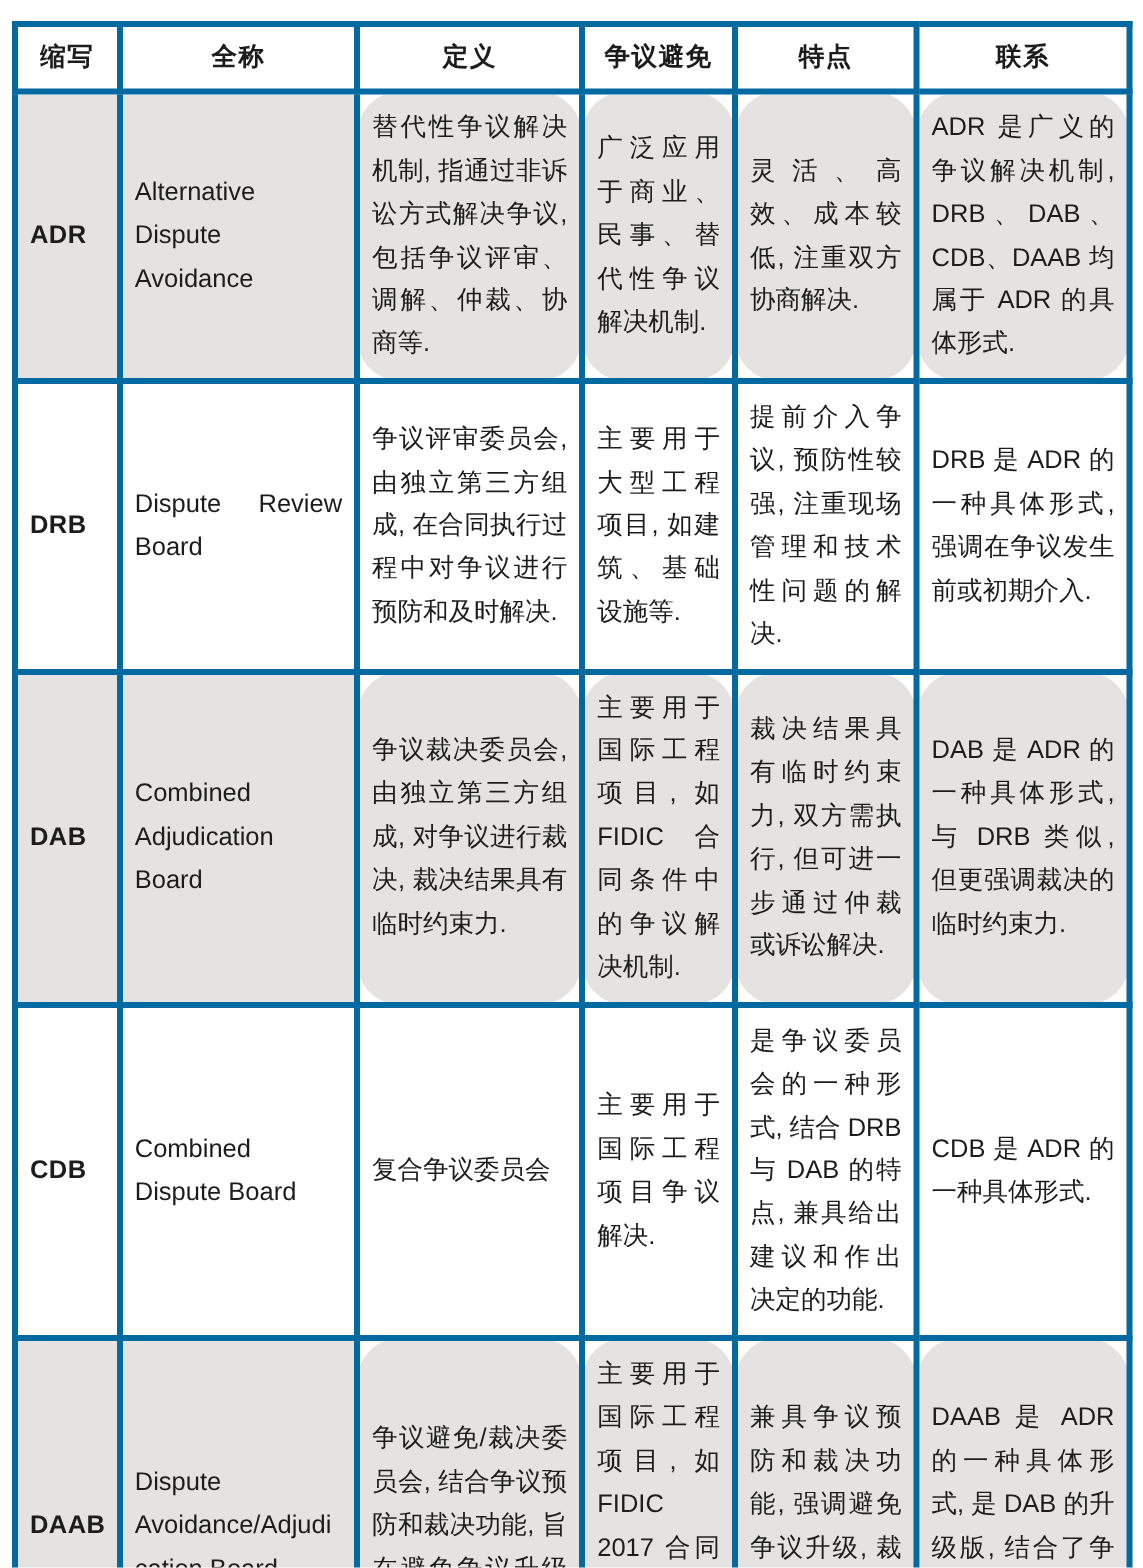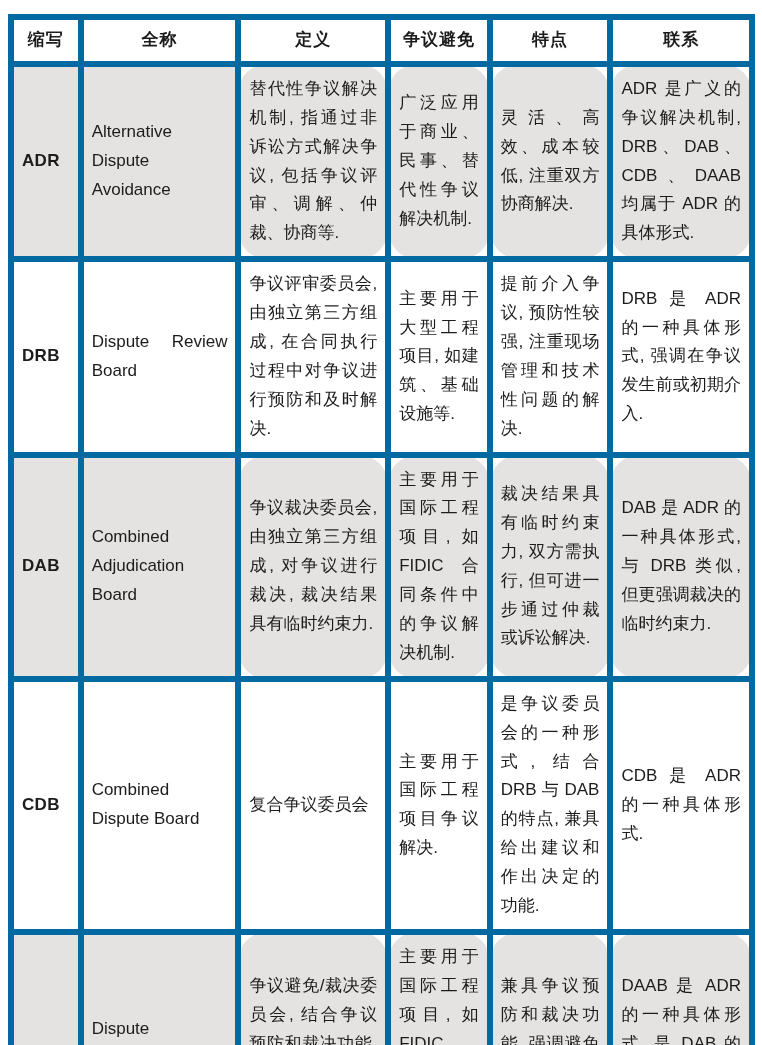--- a/index.html
+++ b/index.html
@@ -27,21 +27,21 @@
     background: #ffffff;
   }
   .cmp col.c-abbr  { width: 9.4%;  }
   .cmp col.c-full  { width: 21.3%; }
   .cmp col.c-def   { width: 20.2%; }
   .cmp col.c-scope { width: 13.7%; }
   .cmp col.c-feat  { width: 16.3%; }
   .cmp col.c-rel   { width: 19.1%; }
 
   .cmp th, .cmp td {
-    border: 6px solid #0369a1;
+    border: 4px solid #0369a1;
     vertical-align: middle;
     font-size: 17px;
     line-height: 1.7;
     padding: 8px 8px;
     box-sizing: border-box;
     overflow: hidden;
   }
   .cmp th {
     height: 42px;
     padding: 6px 4px;

